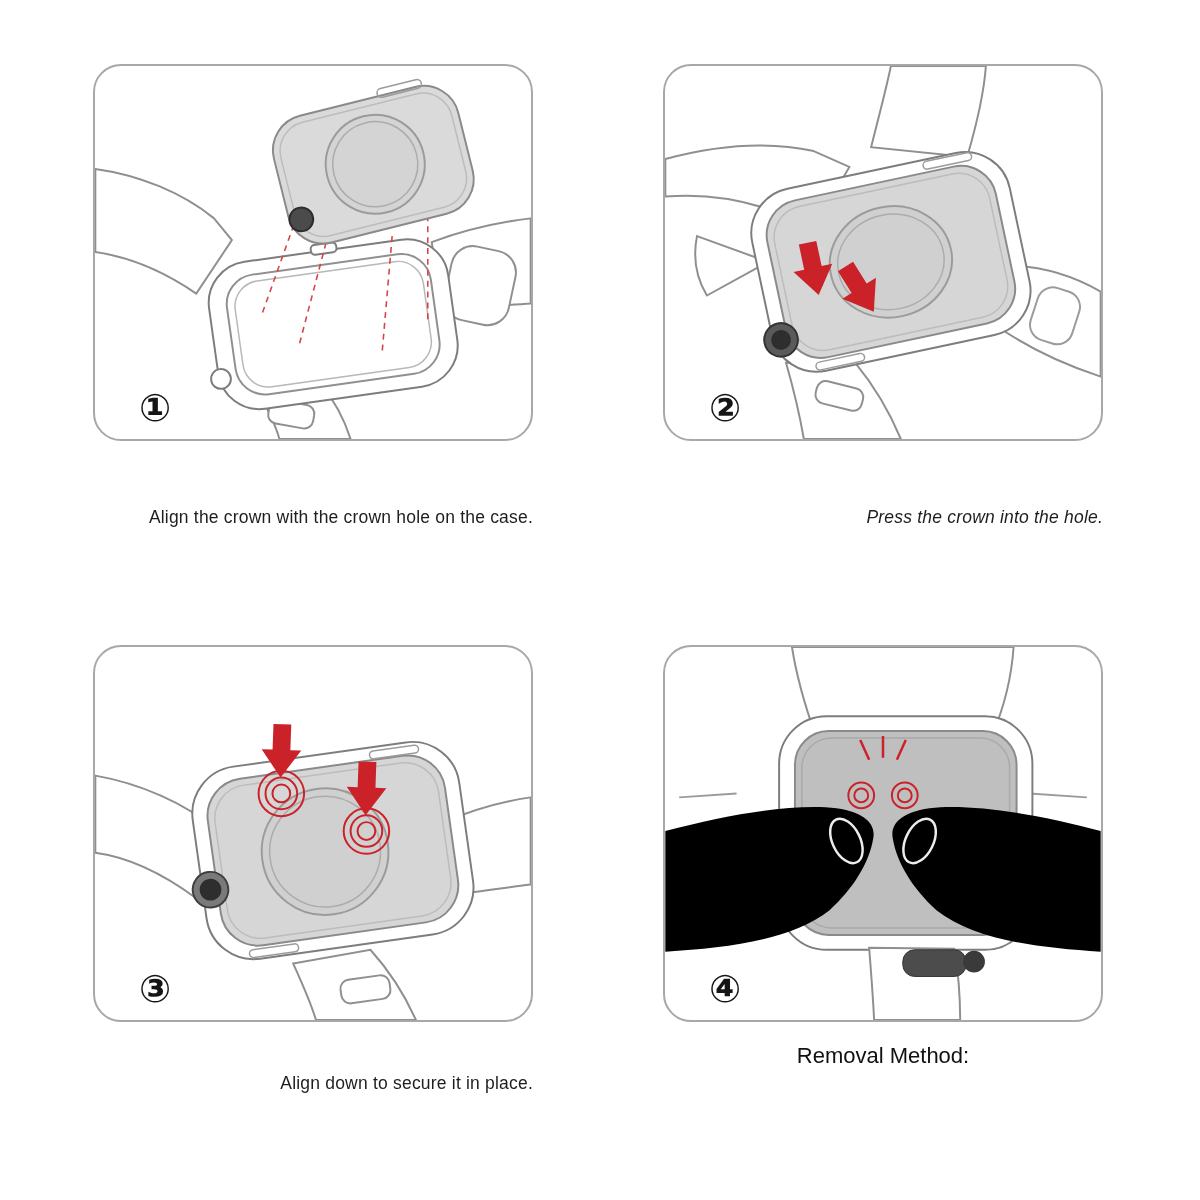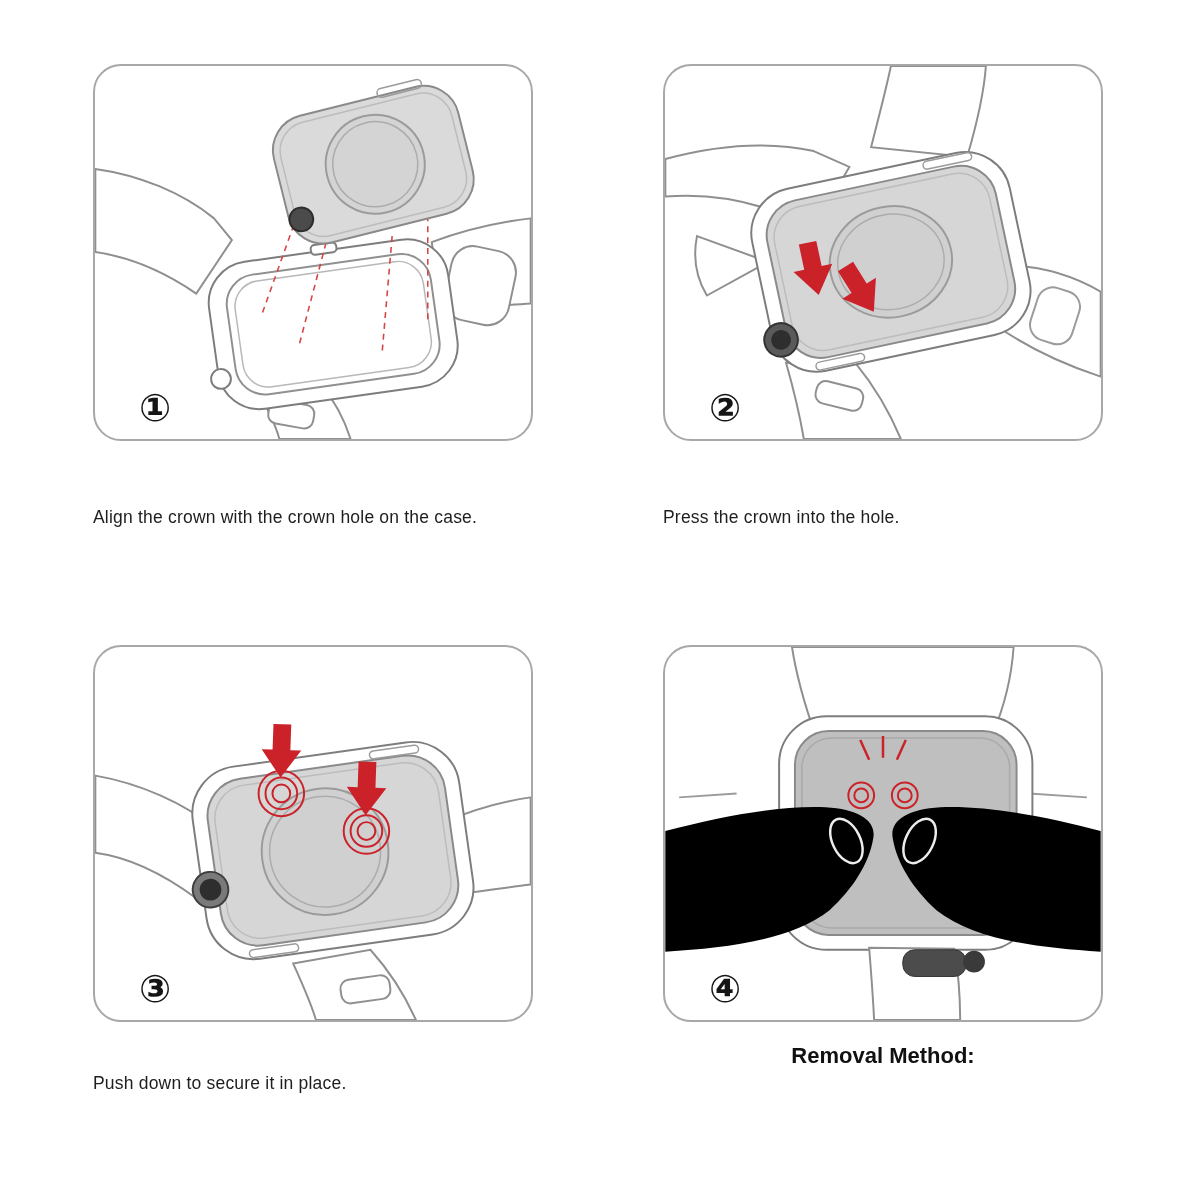--- a/index.html
+++ b/index.html
@@ -36,35 +36,35 @@
     bottom: 12px;
     font-size: 38px;
     font-weight: 700;
     color: #151515;
     z-index: 3;
     font-family: "DejaVu Sans", sans-serif;
     line-height: 1;
   }
   .caption {
     position: absolute;
-    text-align: left;
+    text-align: right;
     font-size: 17.5px;
     color: #1e1e1e;
     letter-spacing: 0.2px;
     line-height: 1.3;
   }
   .c1 { left: 93px;  top: 506px;  width: 440px; }
-  .c2 { left: 663px; top: 506px;  width: 440px; }
+  .c2 { left: 663px; top: 506px;  width: 440px; font-style: italic; }
   .c3 { left: 93px;  top: 1072px; width: 440px; }
   .c4-title {
     position: absolute;
     left: 633px; top: 1043px; width: 500px;
     text-align: center;
     font-size: 22px;
-    font-weight: 700;
+    font-weight: 400;
     color: #111111;
   }
   .c4-sub { left: 598px; top: 1087px; width: 576px; }
 </style>
 </head>
 <body>
 
 <div class="page">
 
   <div class="panel p1">
@@ -203,16 +203,16 @@
           <circle cx="198" cy="150" r="13"></circle>
         <circle cx="242" cy="150" r="7"></circle>
           <circle cx="242" cy="150" r="13"></circle>
       </g>
     </svg>
     <span class="step-number">④</span>
   </div>
 
   <div class="caption c1">Align the crown with the crown hole on the case.</div>
   <div class="caption c2">Press the crown into the hole.</div>
-  <div class="caption c3">Push down to secure it in place.</div>
+  <div class="caption c3">Align down to secure it in place.</div>
   <div class="c4-title">Removal Method:</div>
 
 </div>
 
 </body></html>

